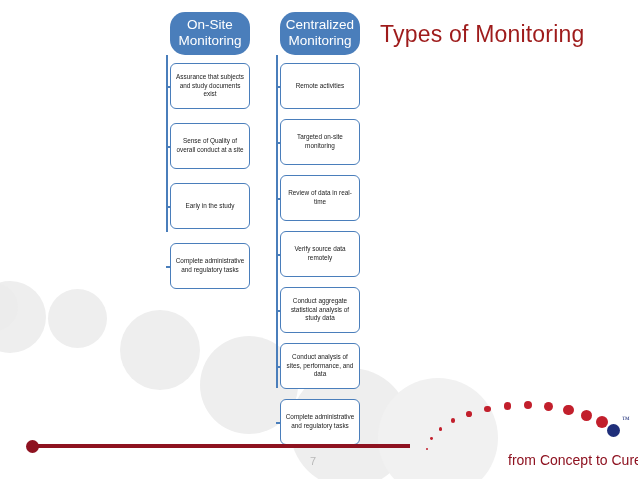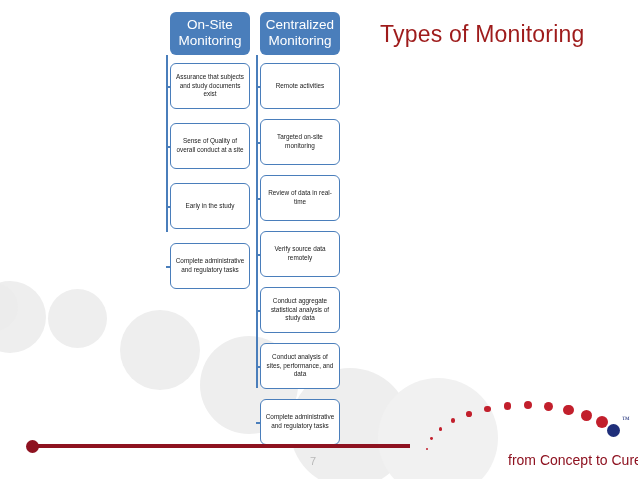--- a/index.html
+++ b/index.html
@@ -39,28 +39,28 @@
     font-size: 23px;
     color: #9e1b1b;
     letter-spacing: 0.2px;
     white-space: nowrap;
     z-index: 5;
   }
 
   
   .column { position: absolute; z-index: 4; }
   #col-left  { left: 160px; top: 12px; width: 92px; }
-  #col-right { left: 250px; top: 12px; width: 92px; }
+  #col-right { left: 270px; top: 12px; width: 92px; }
 
   .col-header {
     position: relative;
     width: 80px;
     margin-left: 10px;
     background: #4a7ebb;
-    border-radius: 6px;
+    border-radius: 15px;
     color: #ffffff;
     font-size: 13.5px;
     line-height: 16px;
     text-align: center;
     padding: 5px 2px 6px 2px;
     min-height: 42px;
   }
   .col-header span { display: block; }
 
   .spine {

